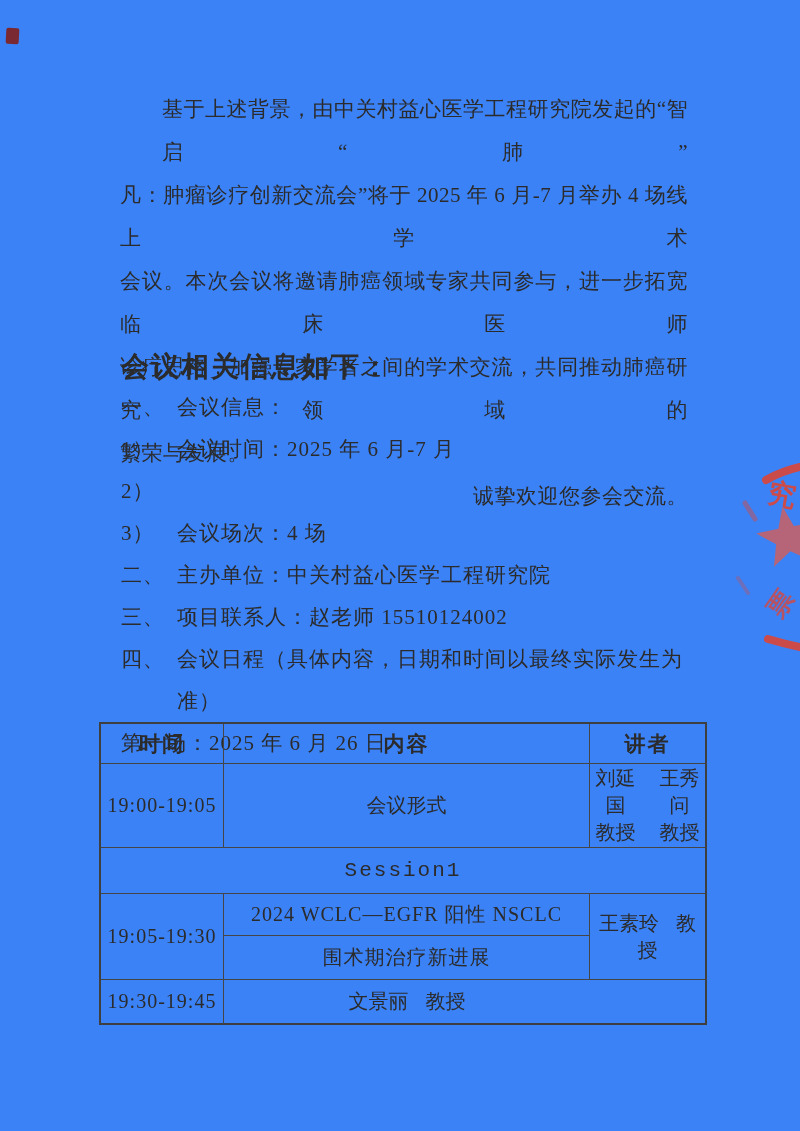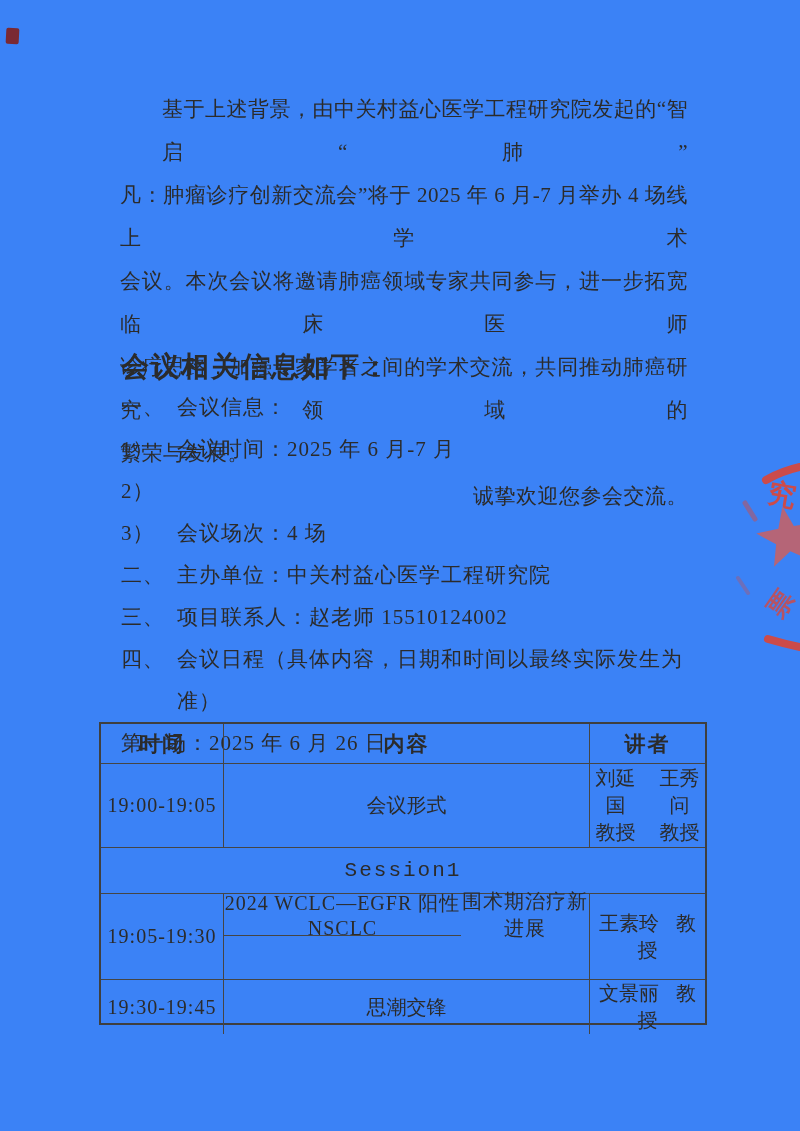--- a/index.html
+++ b/index.html
@@ -48,21 +48,21 @@
   .hrow{height:40px;}
   .hrow .cell{font-weight:bold;font-size:21px;letter-spacing:2px;}
   .r-open{height:84px;}
   .speakers{flex-direction:row;justify-content:center;gap:13px;}
   .speaker-line{word-spacing:12px;}
   .r-session{display:block;height:46px;}
   .session-cell{height:100%;display:flex;align-items:center;justify-content:center;
     font-weight:normal;font-size:21px;letter-spacing:2px;
     font-family:"Liberation Mono","DejaVu Sans Mono",monospace;}
   .r-talk1{height:86px;}
-  .split{align-items:stretch;justify-content:flex-start;padding:0;}
+  .split{flex-direction:column;align-items:stretch;justify-content:flex-start;padding:0;text-align:right;}
   .sub-a,.sub-b{display:flex;align-items:center;justify-content:center;box-sizing:border-box;letter-spacing:1px;}
   .sub-a{height:42px;border-bottom:1.5px solid #454545;}
   .sub-b{height:42.5px;}
   .r-talk2{height:43px;}
   .timecell{letter-spacing:1px;}
 
   
   .stamp{position:absolute;top:450px;left:730px;width:70px;height:205px;opacity:.92;}
   .stamp .band{fill:none;stroke-linecap:round;}
   .stamp text{font-family:"Liberation Serif","DejaVu Serif",serif;font-weight:bold;}
@@ -146,21 +146,20 @@
       <div class="cell cb timecell">19:05-19:30</div>
       <div class="cell cb split">
         <div class="sub-a">2024 WCLC—EGFR 阳性 NSCLC</div>
         <div class="sub-b">围术期治疗新进展</div>
       </div>
       <div class="cell speaker-line">王素玲 教授</div>
     </div>
 
     <div class="trow r-talk2">
       <div class="cell cb timecell">19:30-19:45</div>
-      <div class="cell cb">思潮交锋</div>
       <div class="cell speaker-line">文景丽 教授</div>
     </div>
   </div>
 
   <svg class="stamp" viewBox="0 0 70 205" aria-hidden="true">
 
     <path class="band" d="M36,30 Q52,21 70,17" stroke-width="8" stroke="#d8473c"></path>
 
     <text x="38" y="54" font-size="28" transform="rotate(10 52 44)" fill="#d8473c">究</text>
 

